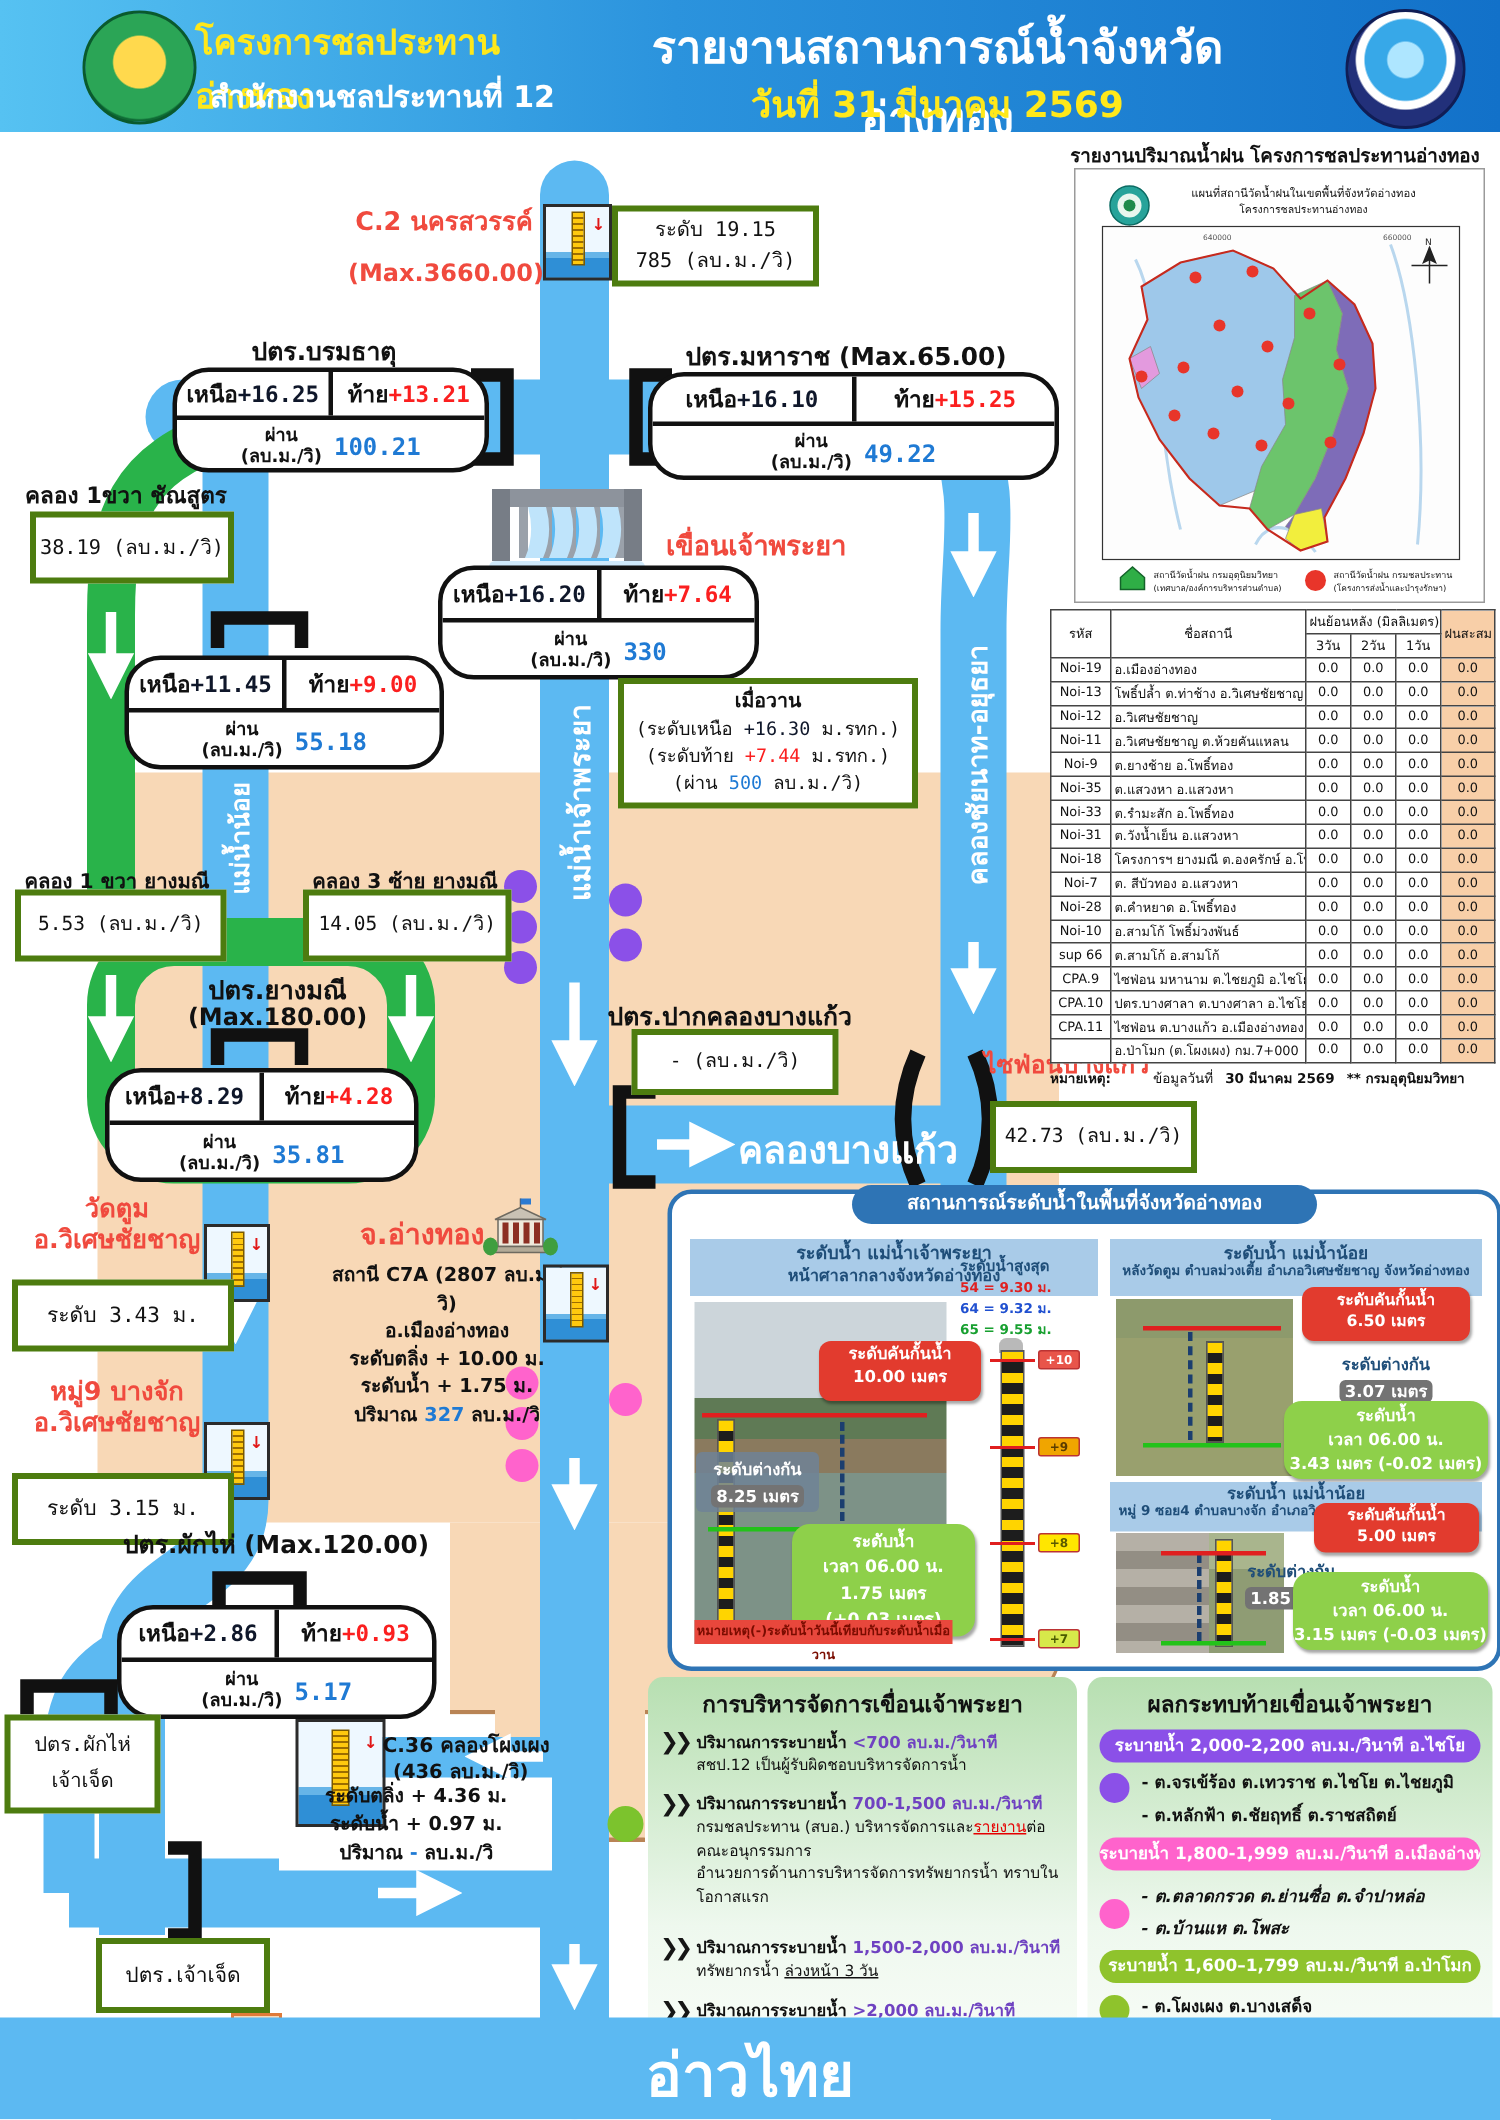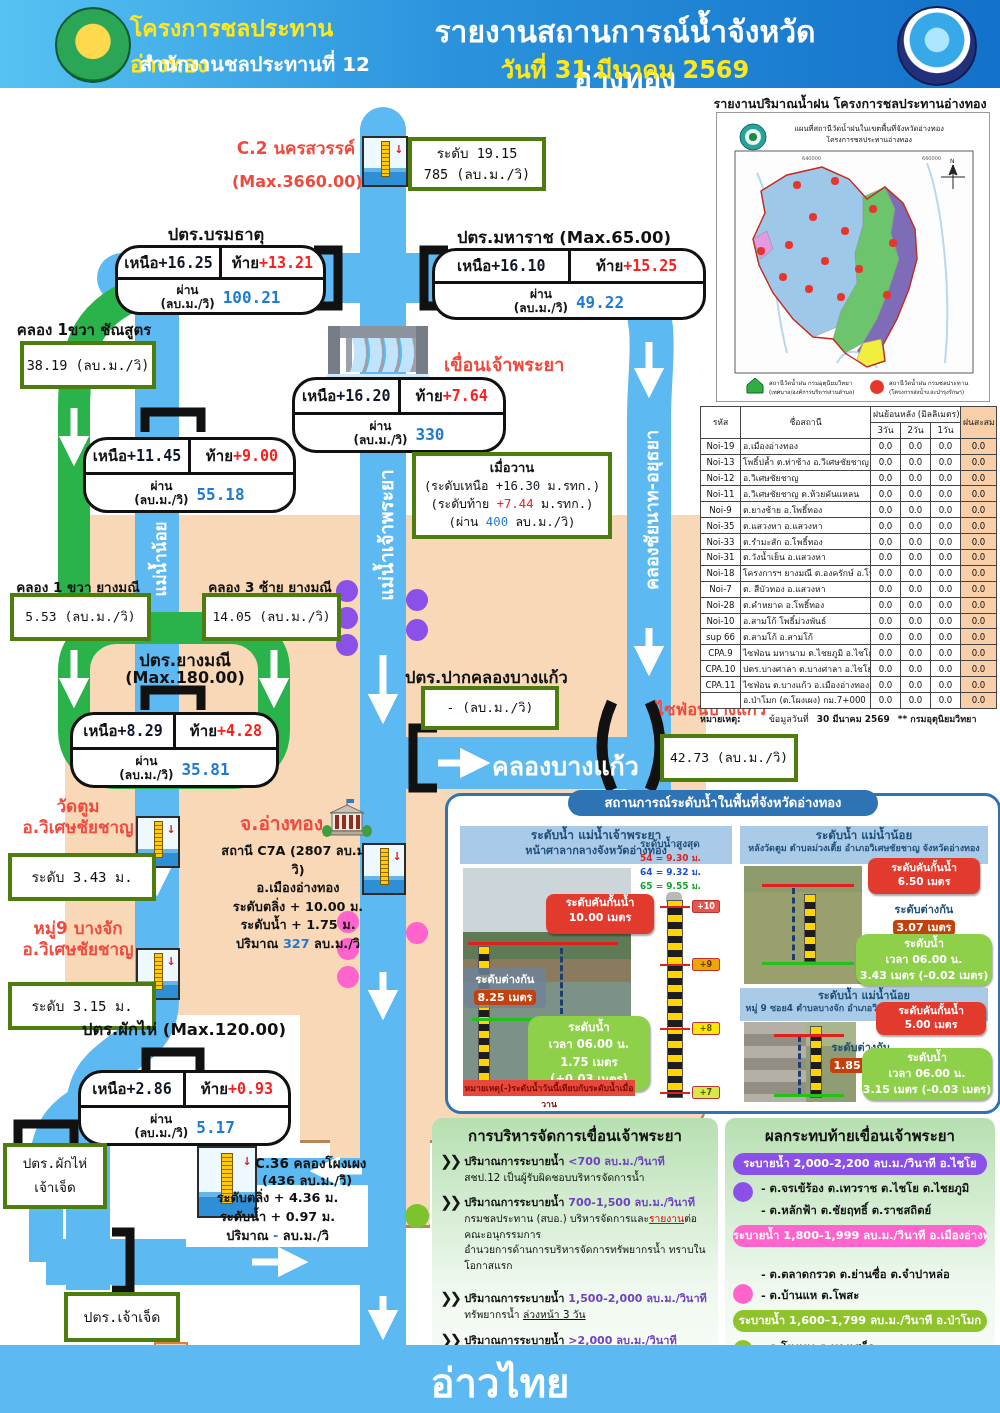--- a/index.html
+++ b/index.html
@@ -37,21 +37,21 @@
   table.rain th,table.rain td{border:1px solid #444;padding:0 2px;height:14.9px;text-align:center;overflow:hidden;white-space:nowrap;font-weight:normal;}
   table.rain td.st{text-align:left;}
   table.rain .sum,table.rain th.sum{background:#f8cfa8;margin-left:32px;}
   
   .ppanel{background:#fff;border:3px solid #2e74b5;border-radius:16px;}
   .ppill{background:#2e74b5;color:#fff;font-weight:bold;font-size:13px;text-align:center;border-radius:14px;line-height:26px;}
   .subhdr{background:#a9cbe8;color:#1f4e79;font-weight:bold;text-align:center;line-height:1.3;}
   .redbox{background:#e23b2e;color:#fff;font-weight:bold;text-align:center;border-radius:8px;line-height:1.35;box-shadow:1px 2px 2px rgba(0,0,0,.35);}
   .greenbox{background:#8ed04a;color:#fff;font-weight:bold;text-align:center;border-radius:12px;box-shadow:1px 2px 2px rgba(0,0,0,.35);}
   .diffl{color:#fff;font-weight:bold;text-align:center;background:rgba(110,130,150,.85);border-radius:4px;}
-  .chip{background:#c2410c;color:#fff;border-radius:4px;padding:1px 3px;}
+  .chip{background:#737373;color:#fff;border-radius:4px;padding:1px 3px;}
   .staffbar{background:repeating-linear-gradient(180deg,#ffd400 0 7px,#1d1d1d 7px 14px);border:1px solid #555;}
   .varrow{border-left:3px dashed #1b3e6f;}
   .lvl-red{background:#e01f1f;height:3px;} .lvl-grn{background:#23c21a;height:3px;}
   .tag{font-size:8px;font-weight:bold;text-align:center;border:1px solid #b33;border-radius:2px;line-height:11px;}
   
   .gpanel{background:linear-gradient(180deg,#b7dfb1 0%,#eef8ee 70%,#f7fcf6 100%);border-radius:10px;}
   .gp-title{font-weight:bold;font-size:15px;text-align:center;color:#111;}
   .chev{color:#161616;font-weight:bold;font-size:15px;letter-spacing:-3px;}
   .mg-h{font-size:11px;font-weight:bold;color:#111;}
   .mg-v{color:#6f42c1;}
@@ -298,21 +298,21 @@
     <div class="gb-r2">
       <div class="gb-pass"><span>ผ่าน</span><br><span>(ลบ.ม./วิ)</span></div>
       <span class="pv num">330</span>
     </div>
   </div>
 
   <div class="abs vbox" style="left:412px;top:452px;width:192px;height:76px;font-size:12.3px;line-height:1.45;padding-top:3px;">
     <div style="font-weight:bold;font-size:13px;">เมื่อวาน</div>
     <div class="num"><span>(ระดับเหนือ </span><span class="up">+16.30</span><span> ม.รทก.)</span></div>
     <div class="num"><span>(ระดับท้าย  </span><span class="dn">+7.44</span><span> ม.รทก.)</span></div>
-    <div class="num"><span>(ผ่าน </span><span style="color:#1f7ad4">400</span><span> ลบ.ม./วิ)</span></div>
+    <div class="num"><span>(ผ่าน </span><span style="color:#1f7ad4">500</span><span> ลบ.ม./วิ)</span></div>
   </div>
 
   <div class="abs blklab" style="left:14px;top:318px;width:140px;font-size:15px;">คลอง 1ขวา ชัณสูตร</div>
   <div class="abs vbox num" style="left:20px;top:341px;width:128px;height:40px;font-size:13.5px;line-height:40px;">38.19 (ลบ.ม./วิ)</div>
 
   <div class="abs gatebox" style="left:83px;top:437px;width:207px;height:70px;">
     <div class="gb-r1">
       <div class="gb-c l">
           <span>เหนือ</span>
           <span class="up num">+11.45</span>
@@ -749,21 +749,21 @@
     <div class="gp-title">ผลกระทบท้ายเขื่อนเจ้าพระยา</div>
     <div class="band" style="background:#8b50e8;margin-top:5px;">ระบายน้ำ 2,000-2,200 ลบ.ม./วินาที   อ.ไชโย</div>
     <div style="display:flex;align-items:flex-start;gap:8px;margin-top:6px;">
       <span class="dot" style="width:20px;height:20px;background:#8b50e8;flex:none;margin-top:1px;"></span>
       <div>
         <div class="imp-line">- ต.จรเข้ร้อง ต.เทวราช ต.ไชโย ต.ไชยภูมิ</div>
         <div class="imp-line" style="margin-top:6px;">- ต.หลักฟ้า ต.ชัยฤทธิ์ ต.ราชสถิตย์</div>
       </div>
     </div>
     <div class="band" style="background:#ff63cc;margin-top:6px;">ระบายน้ำ 1,800-1,999 ลบ.ม./วินาที  อ.เมืองอ่างทอง</div>
-    <div style="display:flex;align-items:flex-end;gap:8px;margin-top:20px;">
+    <div style="display:flex;align-items:center;gap:8px;margin-top:10px;font-style:italic;">
       <span class="dot" style="width:20px;height:20px;background:#ff63cc;flex:none;margin-top:1px;"></span>
       <div>
         <div class="imp-line">- ต.ตลาดกรวด ต.ย่านซื่อ ต.จำปาหล่อ</div>
         <div class="imp-line" style="margin-top:6px;">- ต.บ้านแห ต.โพสะ</div>
       </div>
     </div>
     <div class="band" style="background:#8fc32c;margin-top:6px;">ระบายน้ำ 1,600–1,799 ลบ.ม./วินาที   อ.ป่าโมก</div>
     <div style="display:flex;align-items:flex-start;gap:8px;margin-top:8px;">
       <span class="dot" style="width:20px;height:20px;background:#8fc32c;flex:none;"></span>
       <div class="imp-line">- ต.โผงเผง ต.บางเสด็จ</div>

